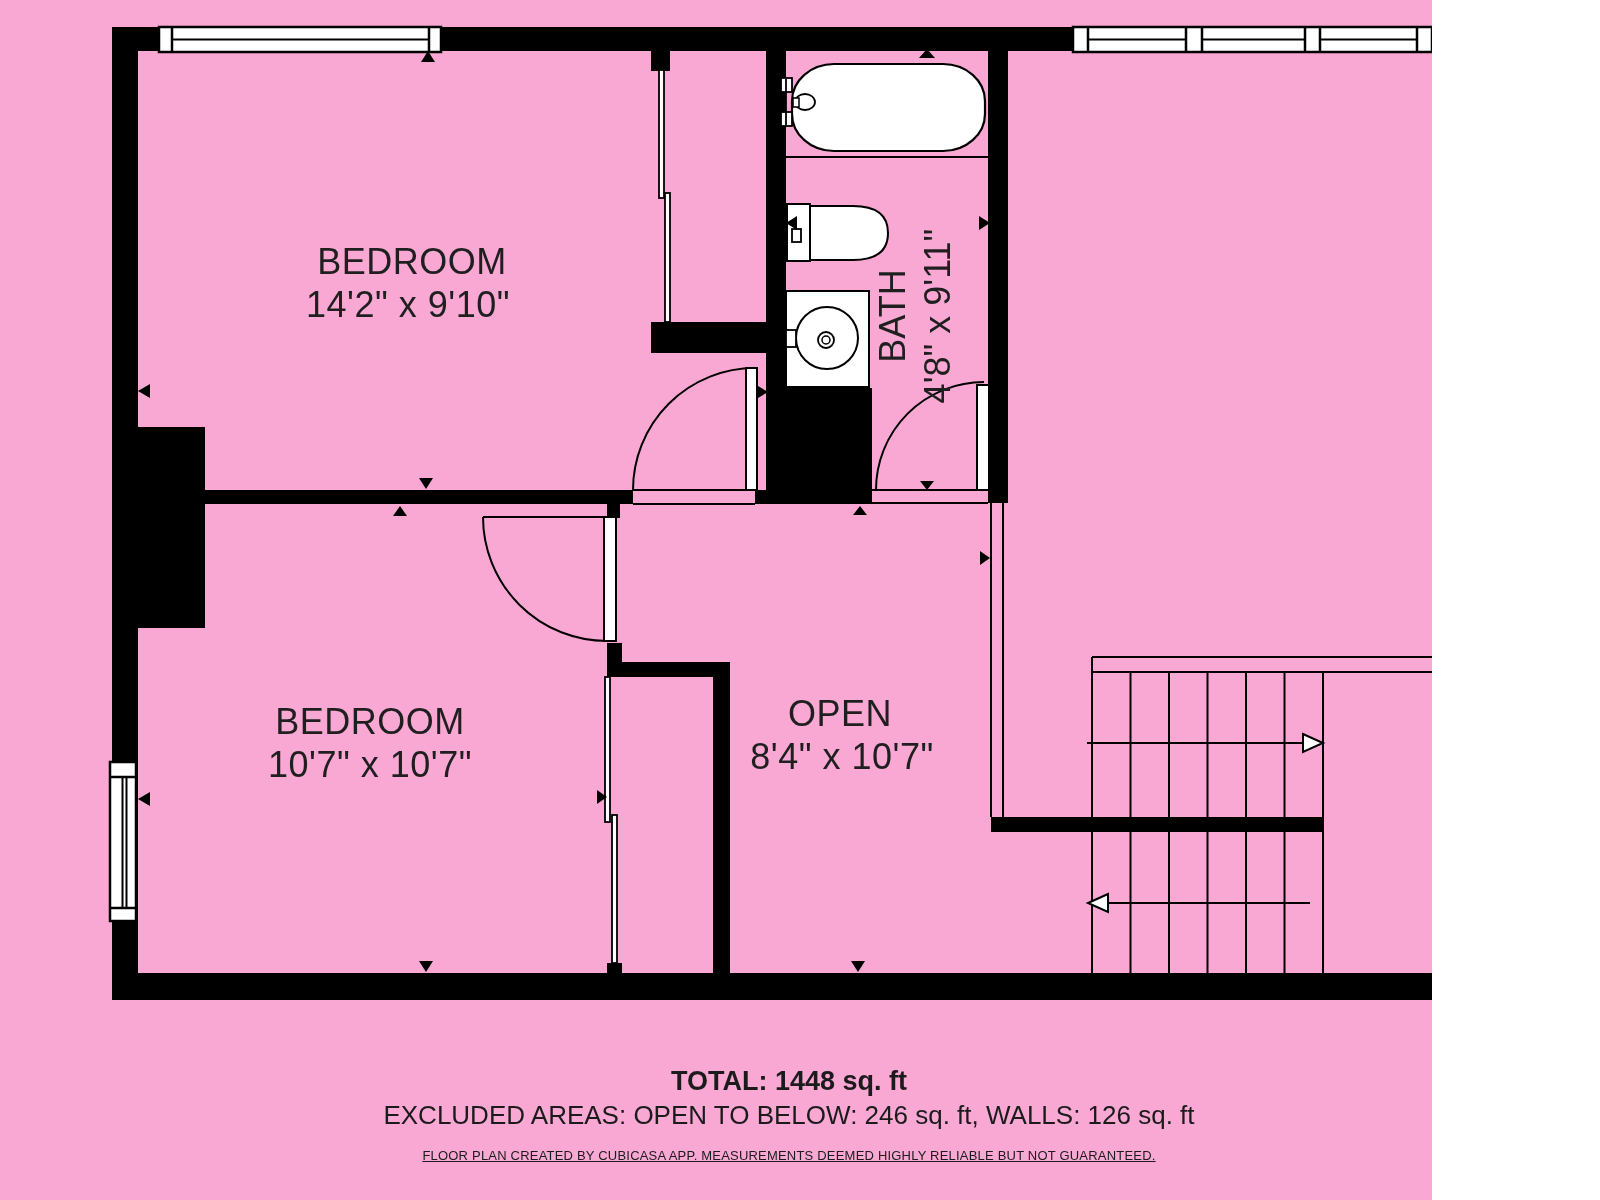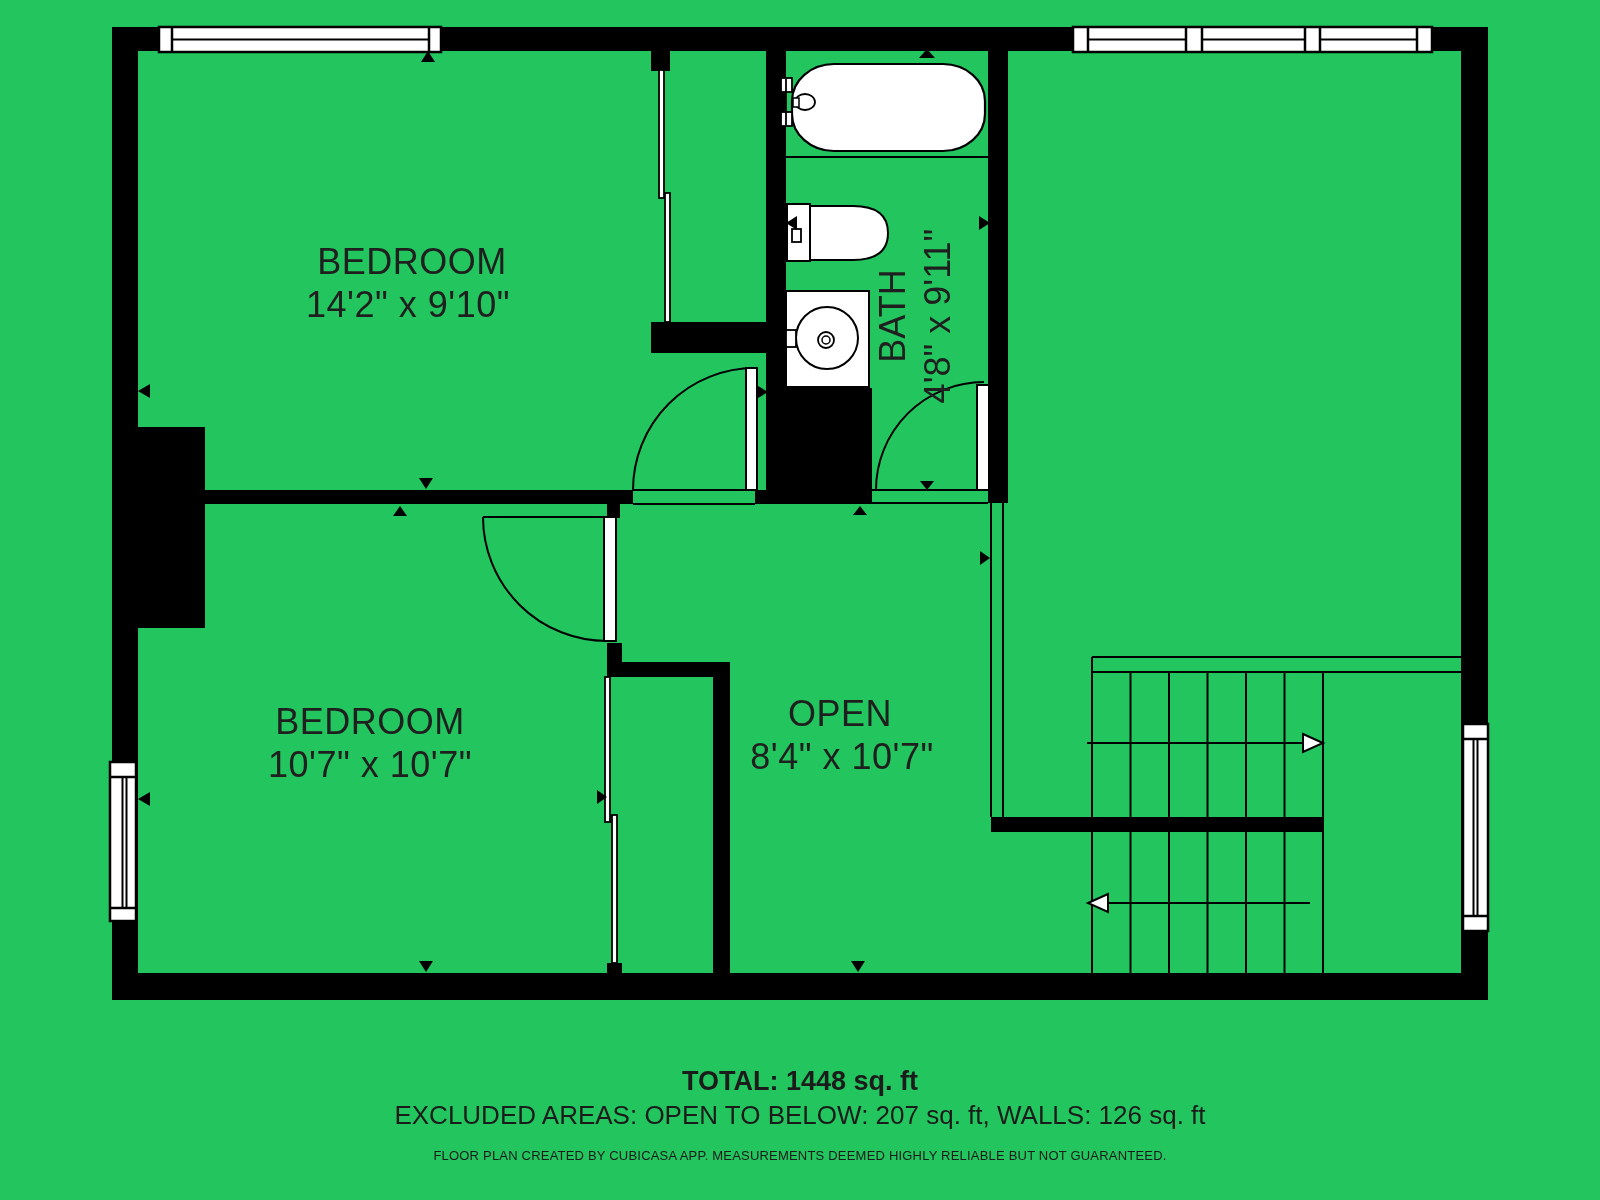--- a/index.html
+++ b/index.html
@@ -1,26 +1,26 @@
 <!DOCTYPE html>
 <html><head>
 <meta charset="utf-8">
 <style>
   html,body{margin:0;padding:0;background:#ffffff;}
-  #stage{position:relative;width:1600px;height:1200px;background:#22c55e;overflow:hidden;
+  #stage{position:relative;width:1432px;height:1200px;background:#f9a8d4;overflow:hidden;
          font-family:"Liberation Sans", sans-serif;}
   #plan-svg{position:absolute;left:0;top:0;}
   .room-label{position:absolute;transform:translate(-50%,-50%);color:#1f1f1f;
               font-size:36px;letter-spacing:0.5px;white-space:nowrap;text-align:center;}
   #bath-label{position:absolute;left:915px;top:316px;transform:translate(-50%,-50%) rotate(-90deg);
               color:#1f1f1f;font-size:36px;white-space:nowrap;text-align:center;line-height:45px;}
-  #footer{position:absolute;left:0;top:1068px;width:1578px;text-align:center;color:#1b1b1b;margin-left:11px;}
+  #footer{position:absolute;left:0;top:1068px;width:1578px;text-align:center;color:#1b1b1b;}
   #footer .f-total{font-size:27px;font-weight:bold;line-height:26px;margin-bottom:0px;}
   #footer .f-line{font-size:26px;line-height:24px;margin-top:9px;}
-  #footer .f-small{font-size:13px;line-height:13px;margin-top:22px;letter-spacing:0.2px;}
+  #footer .f-small{font-size:13px;line-height:13px;margin-top:22px;letter-spacing:0.2px;text-decoration:underline;}
 </style>
 </head>
 <body>
 
 <div id="stage">
 
   <svg id="plan-svg" width="1600" height="1200" viewBox="0 0 1600 1200">
 
     <g fill="#000000">
       <rect x="112" y="27" width="1376" height="24"></rect>
@@ -199,17 +199,17 @@
   <div class="room-label dims" style="left:842px;top:757px;">8'4" x 10'7"</div>
 
 
   <div id="bath-label">
     <div>BATH</div>
     <div>4'8" x 9'11"</div>
   </div>
 
   <div id="footer">
     <div class="f-total">TOTAL: 1448 sq. ft</div>
-    <div class="f-line">EXCLUDED AREAS: OPEN TO BELOW: 207 sq. ft, WALLS: 126 sq. ft</div>
+    <div class="f-line">EXCLUDED AREAS: OPEN TO BELOW: 246 sq. ft, WALLS: 126 sq. ft</div>
     <div class="f-small">FLOOR PLAN CREATED BY CUBICASA APP. MEASUREMENTS DEEMED HIGHLY RELIABLE BUT NOT GUARANTEED.</div>
   </div>
 
 </div>
 
 </body></html>

